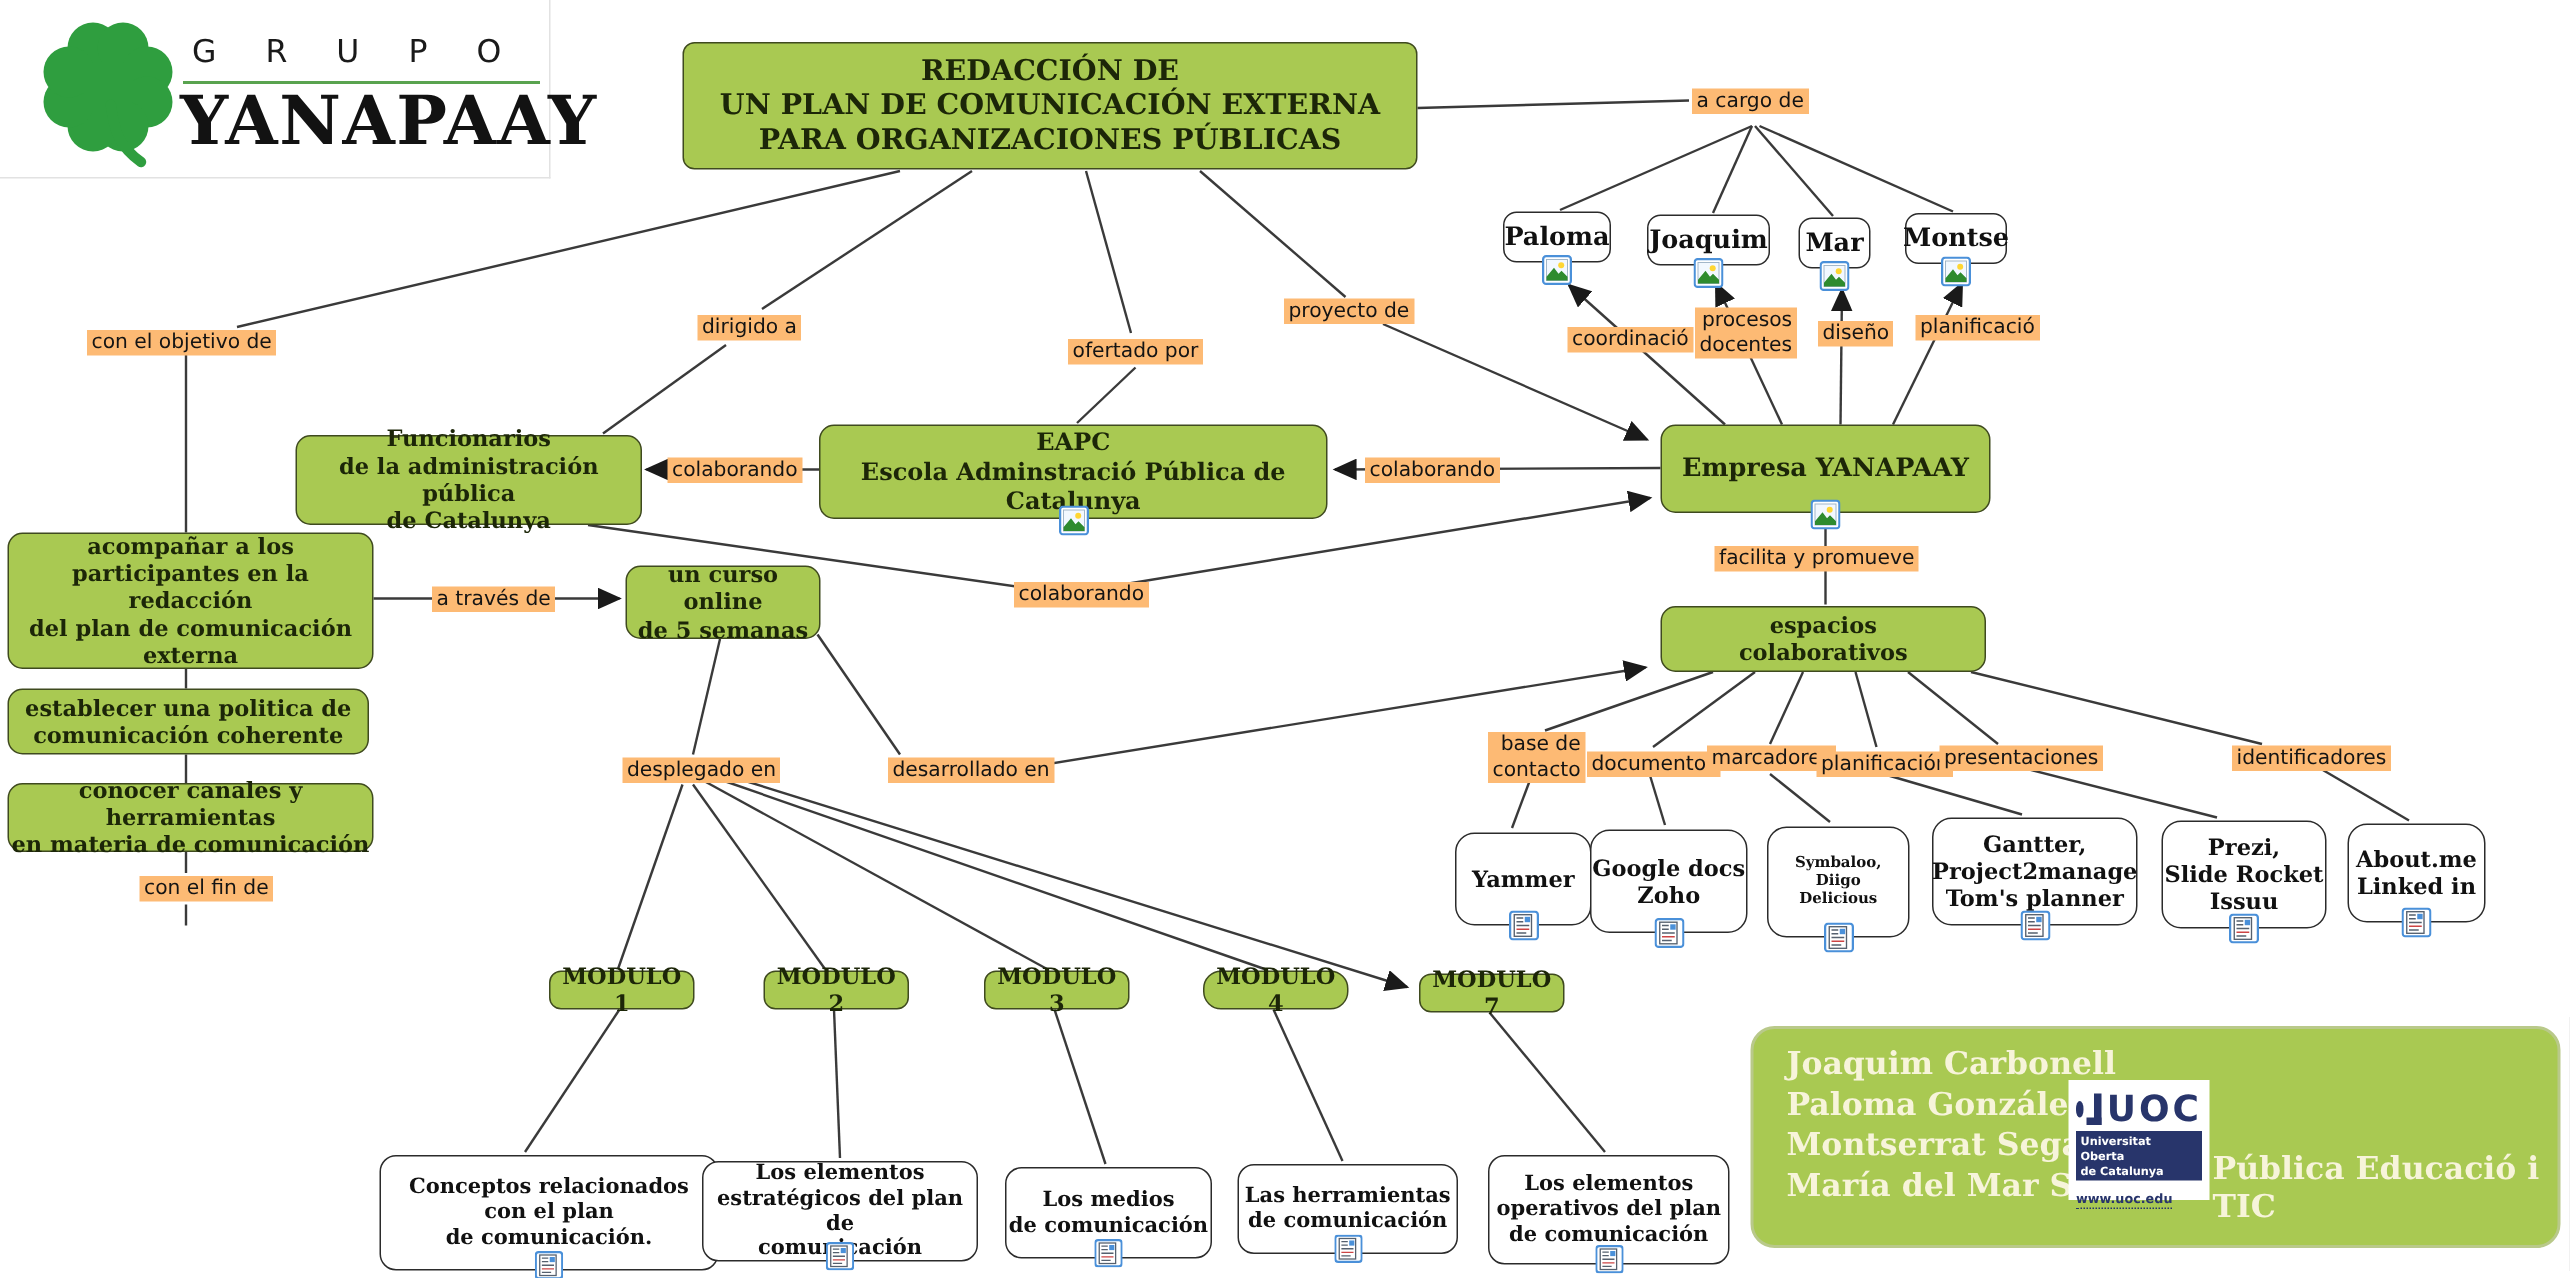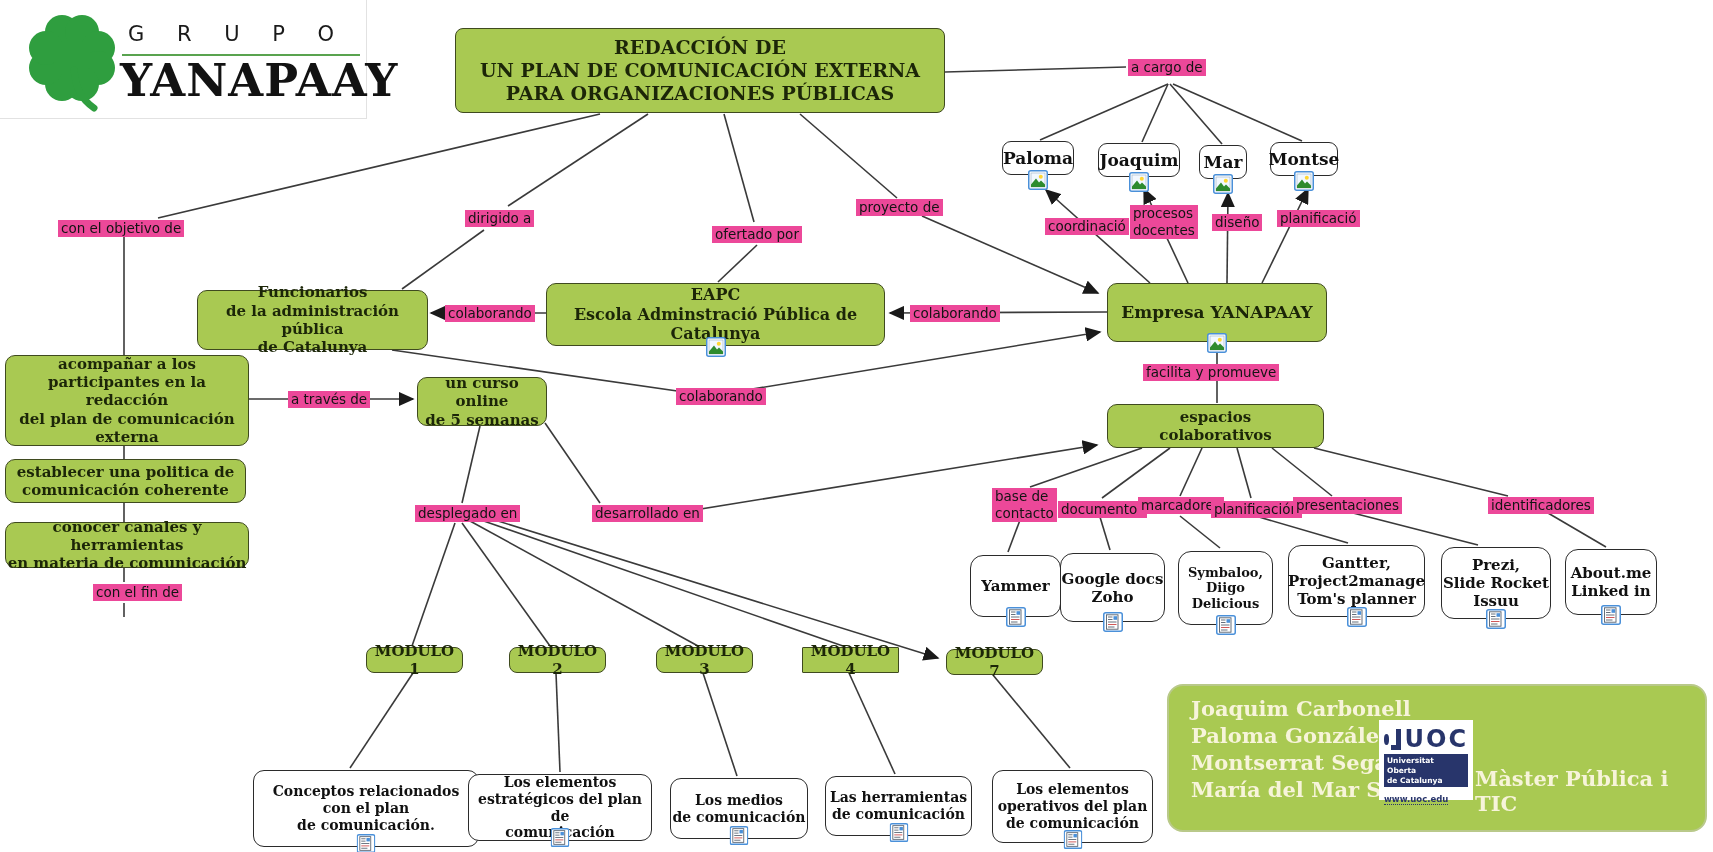--- a/index.html
+++ b/index.html
@@ -7,22 +7,22 @@
          font-family:"DejaVu Sans","Liberation Sans",sans-serif;}
   svg.overlay{position:absolute;left:0;top:0;z-index:1;pointer-events:none;}
   .gnode{position:absolute;z-index:2;background:#a9c952;border:1.6px solid #3f4a1f;border-radius:10px;
          display:flex;align-items:center;justify-content:center;text-align:center;
          font-family:"DejaVu Serif","Liberation Serif",serif;font-weight:bold;color:#1c2608;
          white-space:pre-line;box-sizing:border-box;line-height:1.22;}
   .wnode{position:absolute;z-index:2;background:#ffffff;border:1.4px solid #2b2b2b;border-radius:11px;
          display:flex;align-items:center;justify-content:center;text-align:center;
          font-family:"DejaVu Serif","Liberation Serif",serif;font-weight:bold;color:#111;
          white-space:pre-line;box-sizing:border-box;line-height:1.2;}
-  .lbl{position:absolute;z-index:3;background:#ec4899;padding:0 3px;color:#141414;font-size:13.5px;
-       text-align:left;white-space:pre-line;line-height:1.25;}
+  .lbl{position:absolute;z-index:3;background:#fdba74;padding:0 3px;color:#141414;font-size:13.5px;
+       text-align:right;white-space:pre-line;line-height:1.25;}
   .res{position:absolute;z-index:4;left:50%;transform:translateX(-50%);}
   .logo{position:absolute;left:0;top:0;width:366px;height:118px;background:#fff;z-index:2;
         border-right:1px solid #e2e2e2;border-bottom:1px solid #e2e2e2;}
   .logo .grupo{position:absolute;left:128px;top:22px;font-size:21px;letter-spacing:13px;color:#1a1a1a;}
   .logo .rule{position:absolute;left:122px;top:54px;width:238px;height:2px;background:#59a34f;}
   .logo .yana{position:absolute;left:120px;top:54px;font-family:"DejaVu Serif","Liberation Serif",serif;
         font-weight:bold;font-size:45px;color:#121212;letter-spacing:1px;}
   .credits{position:absolute;left:1167px;top:684px;width:540px;height:148px;background:#a9c952;
         border:2px solid #b9c98a;border-radius:16px;z-index:2;box-sizing:border-box;}
   .credits .names{position:absolute;left:22px;top:10px;font-family:"DejaVu Serif","Liberation Serif",serif;
@@ -217,21 +217,21 @@
 del plan de comunicación
 externa</div>
   <div class="gnode" style="left:5px;top:459px;width:241px;height:44px;font-size:15px">establecer una politica de
 comunicación coherente</div>
   <div class="gnode" style="left:5px;top:522px;width:244px;height:46px;font-size:15px">conocer canales y herramientas
 en materia de comunicación</div>
 
   <div class="gnode" style="left:366px;top:647px;width:97px;height:26px;font-size:15px;border-radius:8px">MODULO 1</div>
   <div class="gnode" style="left:509px;top:647px;width:97px;height:26px;font-size:15px;border-radius:8px">MODULO 2</div>
   <div class="gnode" style="left:656px;top:647px;width:97px;height:26px;font-size:15px;border-radius:8px">MODULO 3</div>
-  <div class="gnode" style="left:802px;top:647px;width:97px;height:26px;font-size:15px;border-radius:1px">MODULO 4</div>
+  <div class="gnode" style="left:802px;top:647px;width:97px;height:26px;font-size:15px;border-radius:12px">MODULO 4</div>
   <div class="gnode" style="left:946px;top:649px;width:97px;height:26px;font-size:15px;border-radius:8px">MODULO 7</div>
 
   <div class="wnode" style="left:253px;top:770px;width:226px;height:77px;font-size:14px">
     <span style="white-space:pre-line">Conceptos relacionados
 con el plan
 de comunicación.</span>
     <svg class="res" style="bottom:-7px" width="19" height="19">
         <use href="#ic-doc"></use>
       </svg>
   </div>
@@ -272,21 +272,21 @@
         <use href="#ic-doc"></use>
       </svg>
   </div>
   <div class="wnode" style="left:1060px;top:553px;width:105px;height:69px;font-size:15px;border-radius:13px">
     <span style="white-space:pre-line">Google docs
 Zoho</span>
     <svg class="res" style="bottom:-11px" width="20" height="20">
         <use href="#ic-doc"></use>
       </svg>
   </div>
-  <div class="wnode" style="left:1178px;top:551px;width:95px;height:74px;font-size:13px;border-radius:13px">
+  <div class="wnode" style="left:1178px;top:551px;width:95px;height:74px;font-size:10px;border-radius:13px">
     <span style="white-space:pre-line">Symbaloo,
 Diigo
 Delicious</span>
     <svg class="res" style="bottom:-11px" width="20" height="20">
         <use href="#ic-doc"></use>
       </svg>
   </div>
   <div class="wnode" style="left:1288px;top:545px;width:137px;height:72px;font-size:15px;border-radius:13px">
     <span style="white-space:pre-line">Gantter,
 Project2manage
@@ -345,16 +345,16 @@
     <div class="uoc">
       <div class="row1">
         <div class="dot"></div>
         <div class="bracket"></div>
         <div class="acr">UOC</div>
       </div>
       <div class="band">Universitat Oberta
 de Catalunya</div>
       <div class="url">www.uoc.edu</div>
     </div>
-    <div class="master">Màster Pública i TIC</div>
+    <div class="master">Pública Educació i TIC</div>
   </div>
 
 </div>
 
 </body></html>

